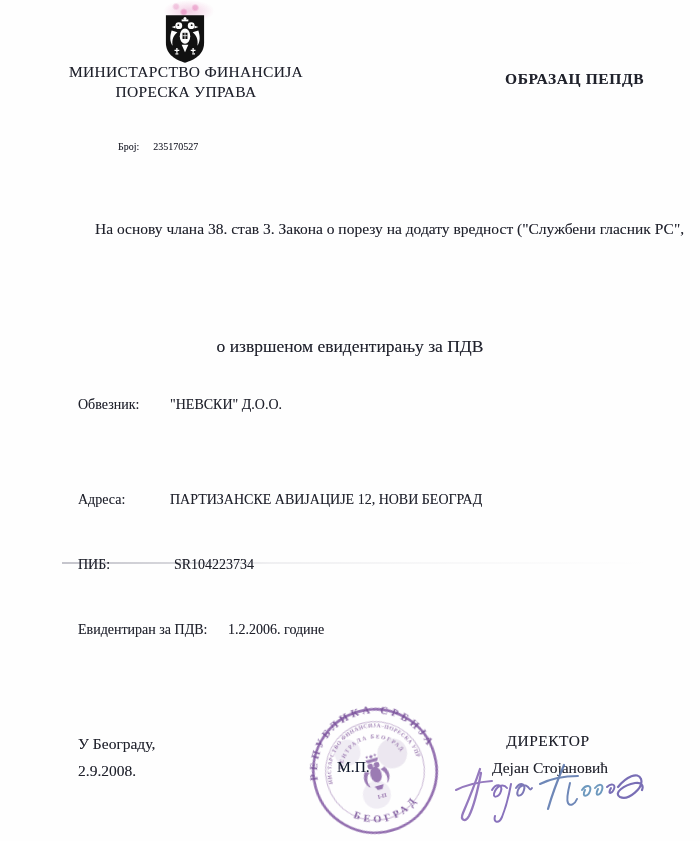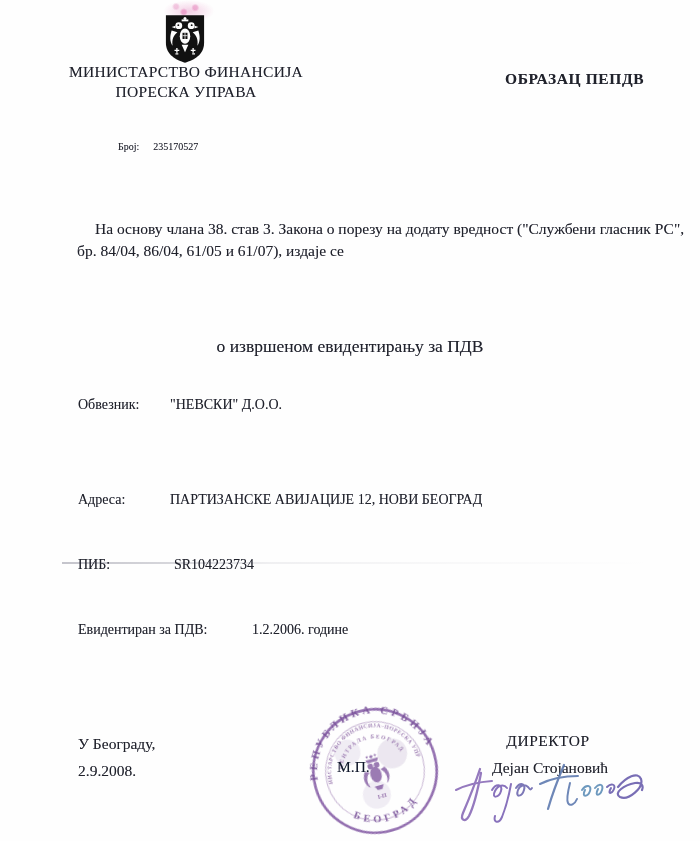--- a/index.html
+++ b/index.html
@@ -23,21 +23,21 @@
   
   .title-main{position:absolute; left:0; top:310px; width:700px; text-align:center;
               font-size:18px; letter-spacing:2px; text-shadow:0 0 0.5px rgba(40,40,70,0.4);}
   .title-sub{position:absolute; left:0; top:336px; width:700px; text-align:center;
              font-size:17.5px; text-shadow:0 0 0.5px rgba(40,40,70,0.4);}
   
   .f-label,.f-value{font-size:14px;}
   .lab0{left:78px; top:397px;} .val0{left:170px; top:397px;}
   .lab1{left:78px; top:492px;} .val1{left:170px; top:492px;}
   .lab2{left:78px; top:557px;} .val2{left:174px; top:557px;}
-  .lab3{left:78px; top:622px;} .val3{left:252px; top:622px;}
+  .lab3{left:78px; top:622px;} .val3{left:228px; top:622px;}
   
   .scan-line{position:absolute; left:62px; top:562px; width:590px; height:2px;
     background:linear-gradient(90deg, rgba(110,110,128,0.40), rgba(110,110,128,0.28) 18%,
       rgba(110,110,128,0.10) 35%, rgba(110,110,128,0.05) 60%, rgba(110,110,128,0));}
   .pink-smudge{position:absolute; left:163px; top:0px; width:52px; height:22px;
     background:
       radial-gradient(circle at 40% 55%, rgba(226,120,180,0.55) 0 2px, rgba(226,120,180,0) 4px),
       radial-gradient(circle at 62% 35%, rgba(226,120,180,0.5) 0 2px, rgba(226,120,180,0) 4px),
       radial-gradient(circle at 25% 30%, rgba(226,120,180,0.35) 0 2px, rgba(226,120,180,0) 4px),
       radial-gradient(ellipse at 50% 50%, rgba(231,150,199,0.45), rgba(231,150,199,0) 70%);
@@ -92,21 +92,20 @@
     <div>ПОРЕСКА УПРАВА</div>
   </div>
 
   <div class="txt form-code">ОБРАЗАЦ ПЕПДВ</div>
 
   <div class="txt broj">
     <span>Број:</span><span class="val">235170527</span>
   </div>
 
   <div class="txt intro-1">На основу члана 38. став 3. Закона о порезу на додату вредност ("Службени гласник РС",</div>
-  <div class="txt intro-2">бр. 84/04, 86/04, 61/05 и 61/07), издаје се</div>
 
   <div class="title-sub">о извршеном евидентирању за ПДВ</div>
 
   <div class="txt f-label lab0">Обвезник:</div>
   <div class="txt f-value val0">"НЕВСКИ" Д.О.О.</div>
 
   <div class="txt f-label lab1">Адреса:</div>
   <div class="txt f-value val1">ПАРТИЗАНСКЕ АВИЈАЦИЈЕ 12, НОВИ БЕОГРАД</div>
 
   <div class="scan-line"></div>

